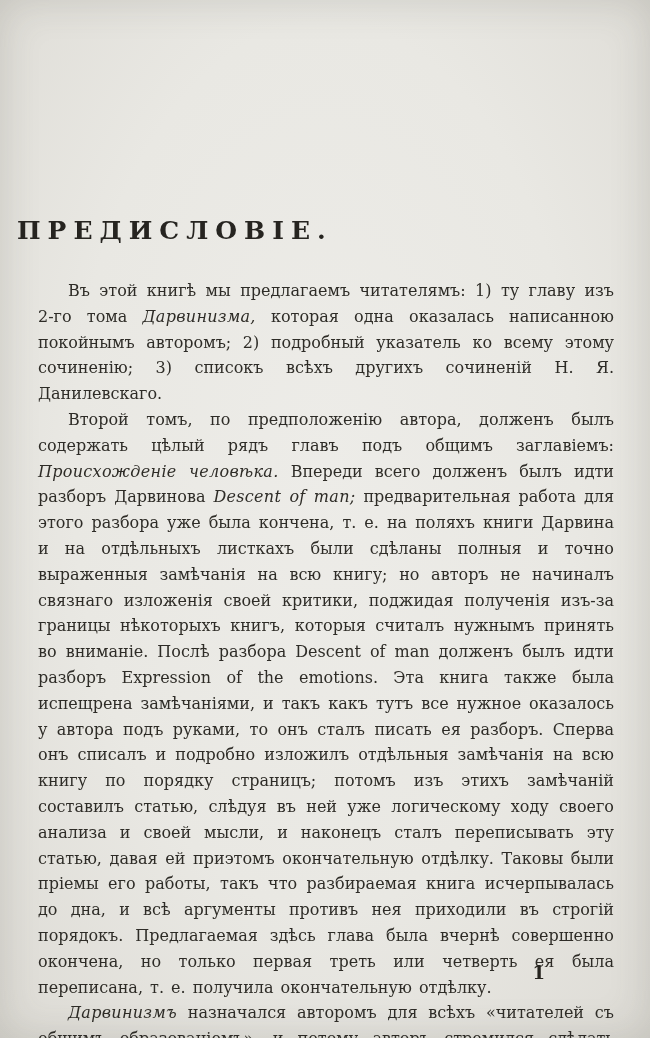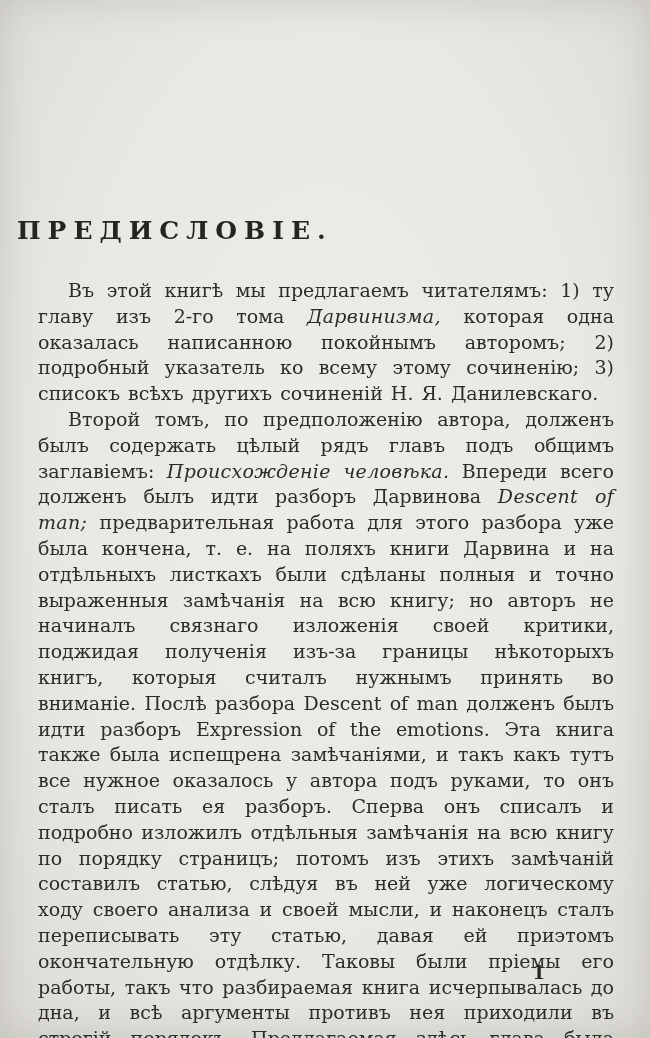--- a/index.html
+++ b/index.html
@@ -34,21 +34,21 @@
     margin: 16px;
   }
   .text-block {
     position: absolute;
     top: 278px;
     left: 38px;
     width: 576px;
   }
   .para {
     margin: 0;
-    font-size: 19px;
+    font-size: 16px;
     line-height: 25.8px;
     text-align: justify;
     text-indent: 30px;
     word-spacing: 2px;
     color: #2e2c27;
   }
   .para i {
     font-style: italic;
     letter-spacing: 0.3px;
   }

